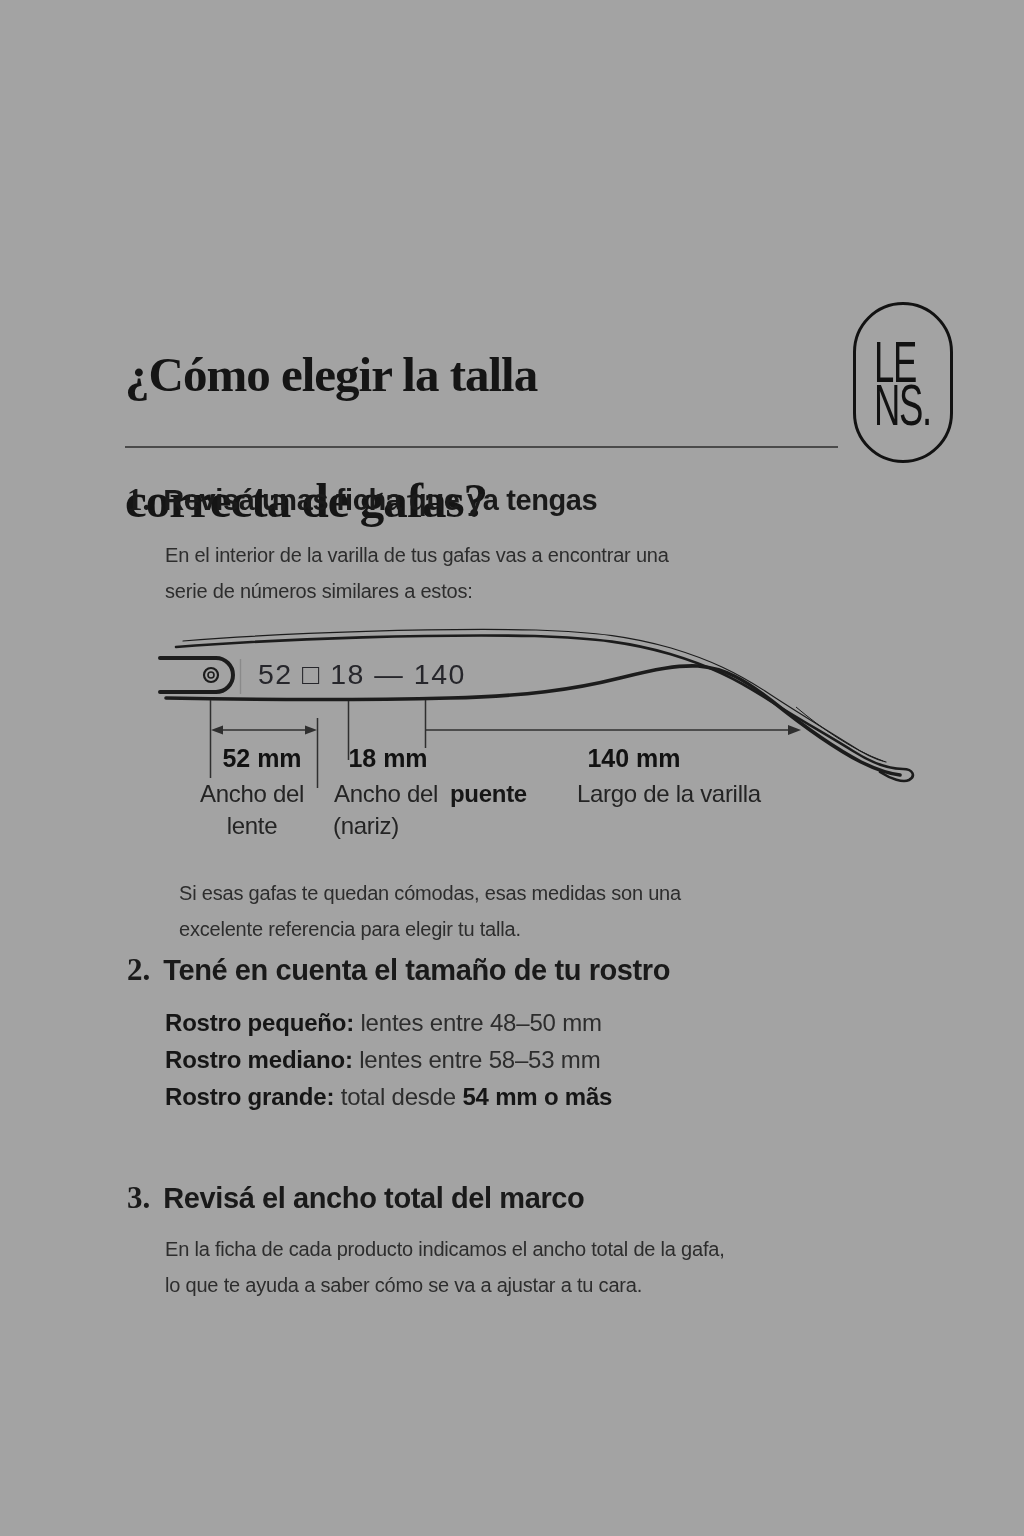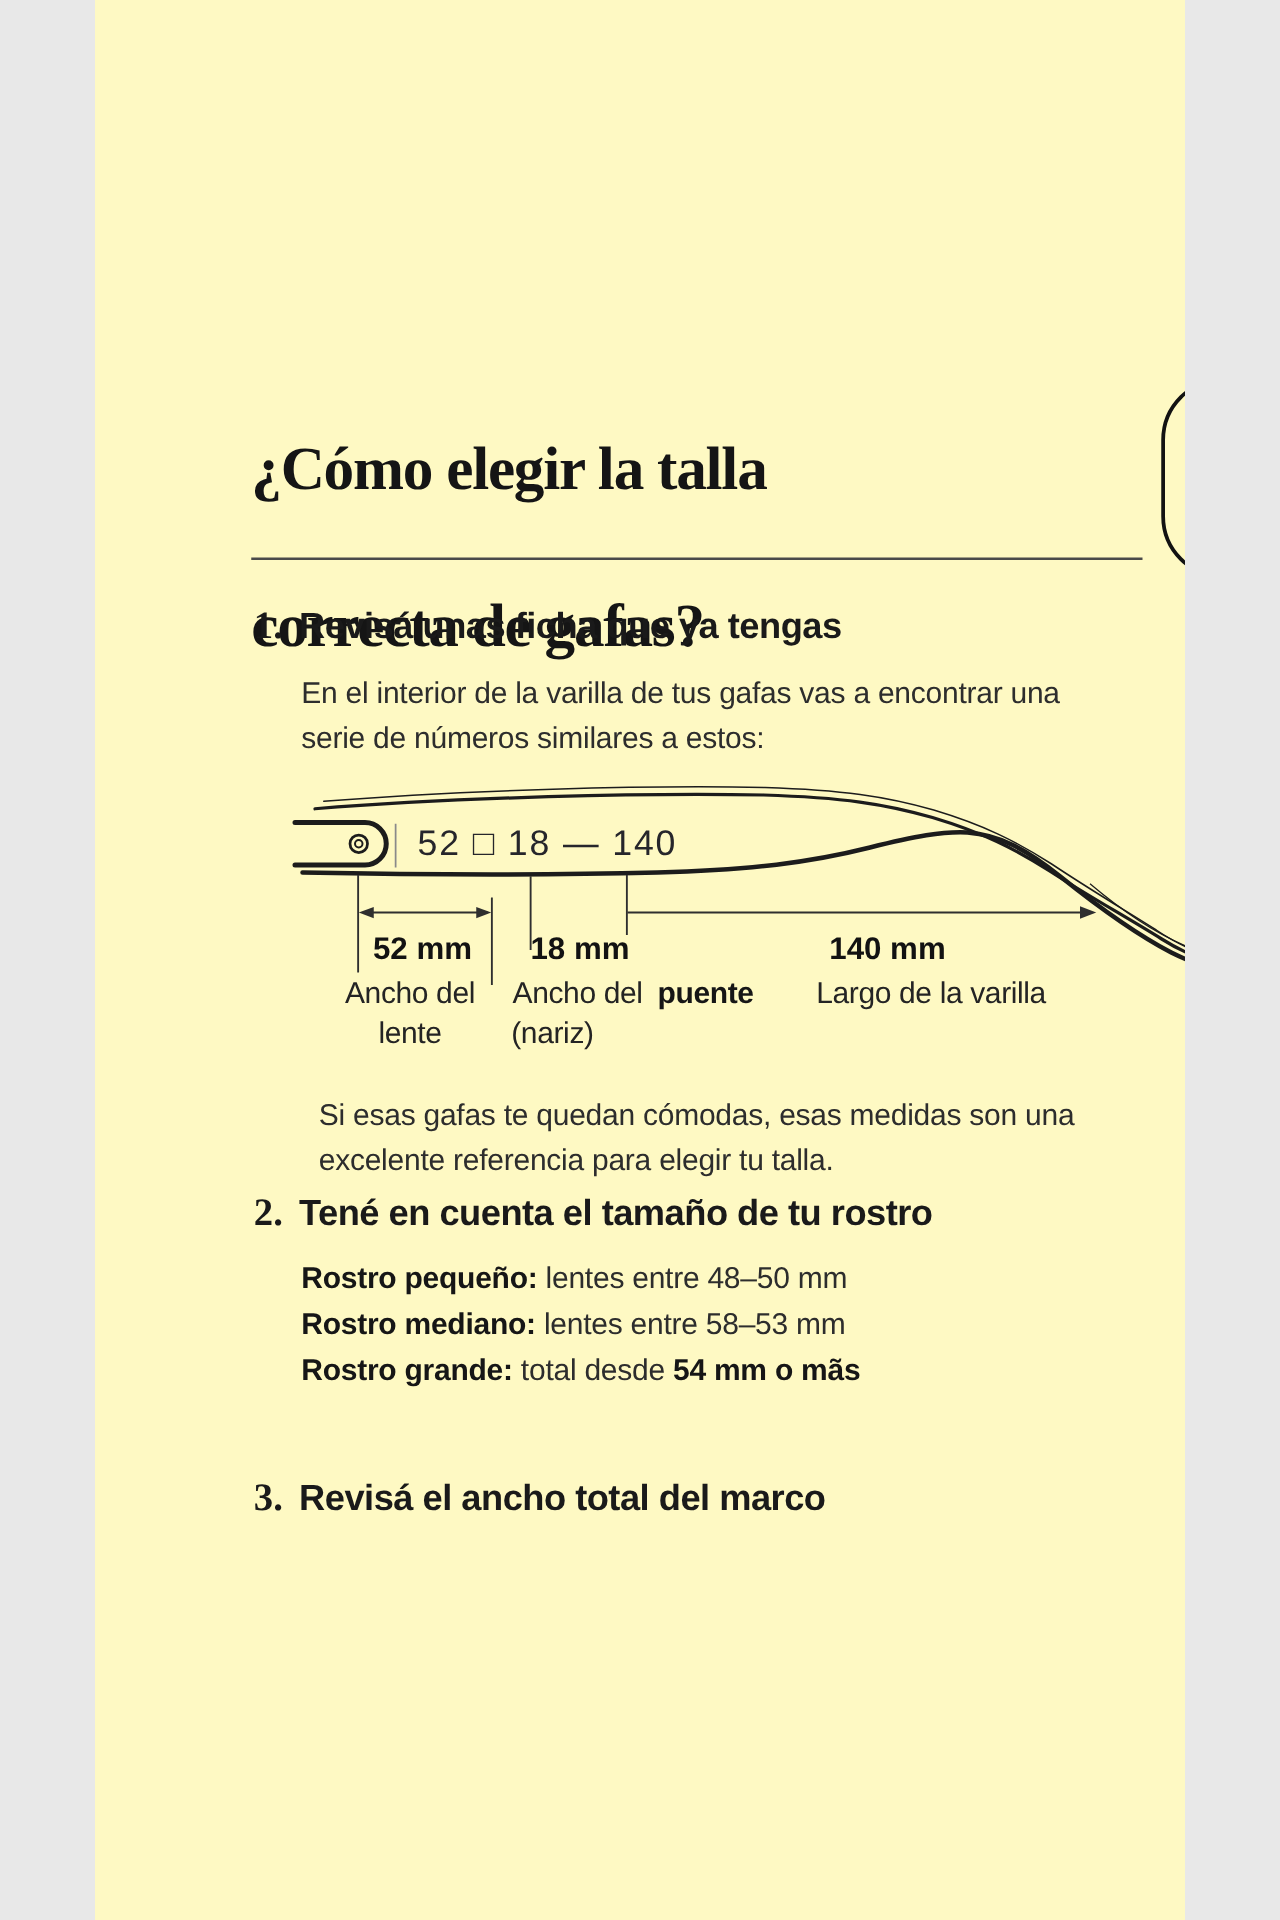--- a/index.html
+++ b/index.html
@@ -1,19 +1,19 @@
 <!DOCTYPE html>
 <html><head>
 <meta charset="utf-8">
 <style>
   html,body{margin:0;padding:0;}
   body{background:#e8e8e8;}
   .page{
-    position:relative;width:872px;height:1536px;margin:0 auto;
-    background:#fef9c3;overflow:hidden;
+    position:relative;width:1024px;height:1536px;margin:0 auto;
+    background:#a3a3a3;overflow:hidden;
     font-family:"Liberation Sans","DejaVu Sans",sans-serif;color:#2b2b2b;
   }
   .prelines{white-space:pre-line;}
 
   
   .title{
     position:absolute;left:125px;top:310px;width:640px;
     font-family:"Liberation Serif","DejaVu Serif",serif;
     font-weight:700;font-size:49px;line-height:63px;letter-spacing:-1px;
     color:#151515;
@@ -41,21 +41,21 @@
   }
   .section-heading .num{
     font-family:"Liberation Serif","DejaVu Serif",serif;
     font-weight:700;font-size:31px;
   }
   .section-heading .txt{
     font-weight:700;font-size:29px;letter-spacing:-0.4px;
   }
   .body-text{
     position:absolute;left:165px;width:760px;
-    font-size:24px;line-height:36px;color:#2d2d2d;letter-spacing:-0.2px;
+    font-size:20px;line-height:36px;color:#2d2d2d;letter-spacing:-0.2px;
   }
   .caption-text{
     position:absolute;left:165px;width:700px;
     font-size:22px;color:#333;letter-spacing:-0.2px;
   }
   .size-row{
     position:absolute;left:165px;width:760px;
     font-size:24px;line-height:37px;color:#2d2d2d;letter-spacing:-0.2px;
   }
   .size-row b{color:#161616;}
@@ -147,14 +147,16 @@
     <div><b>Rostro pequeño:</b><span> lentes entre 48–50 mm</span><b></b></div>
     <div><b>Rostro mediano:</b><span> lentes entre 58–53 mm</span><b></b></div>
     <div><b>Rostro grande:</b><span> total desde </span><b>54 mm o mãs</b></div>
   </div>
 
 
   <div class="section-heading" style="top:1180px;">
     <span class="num">3.</span>
     <span class="txt">Revisá el ancho total del marco</span>
   </div>
+  <p class="body-text prelines" style="top:1231px;margin:0;">En la ficha de cada producto indicamos el ancho total de la gafa,
+lo que te ayuda a saber cómo se va a ajustar a tu cara.</p>
 
 </div>
 
 </body></html>

